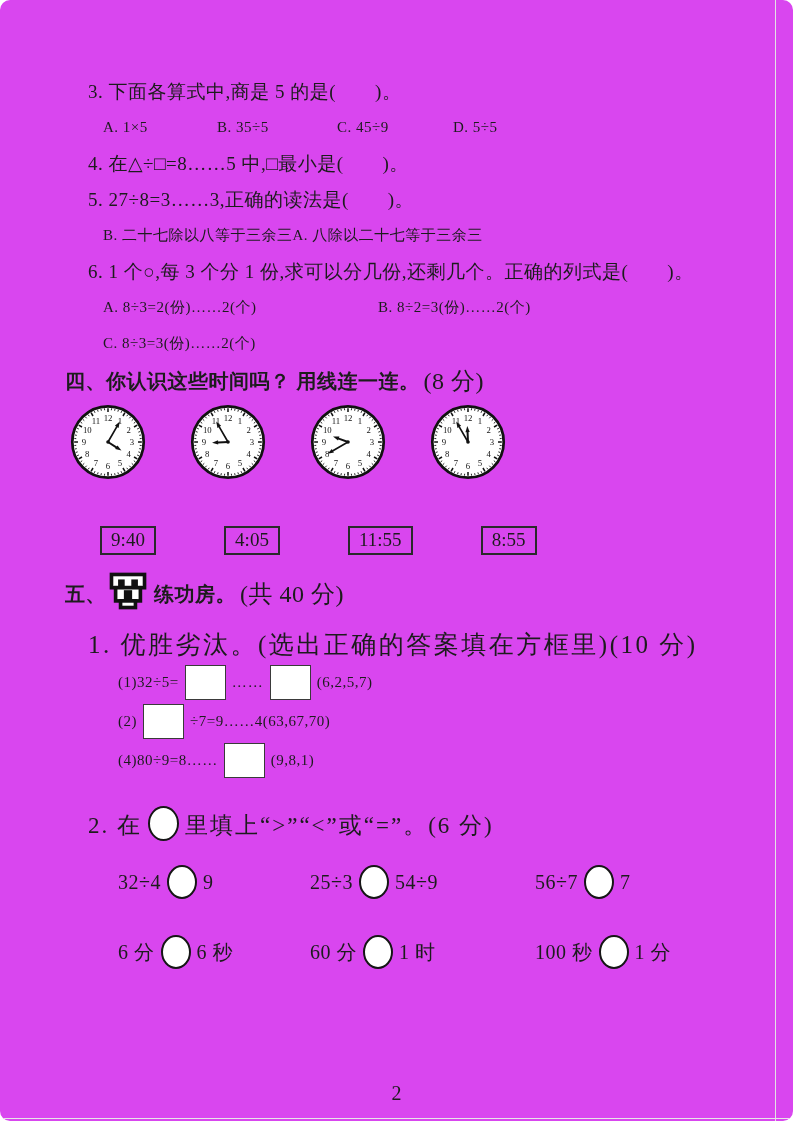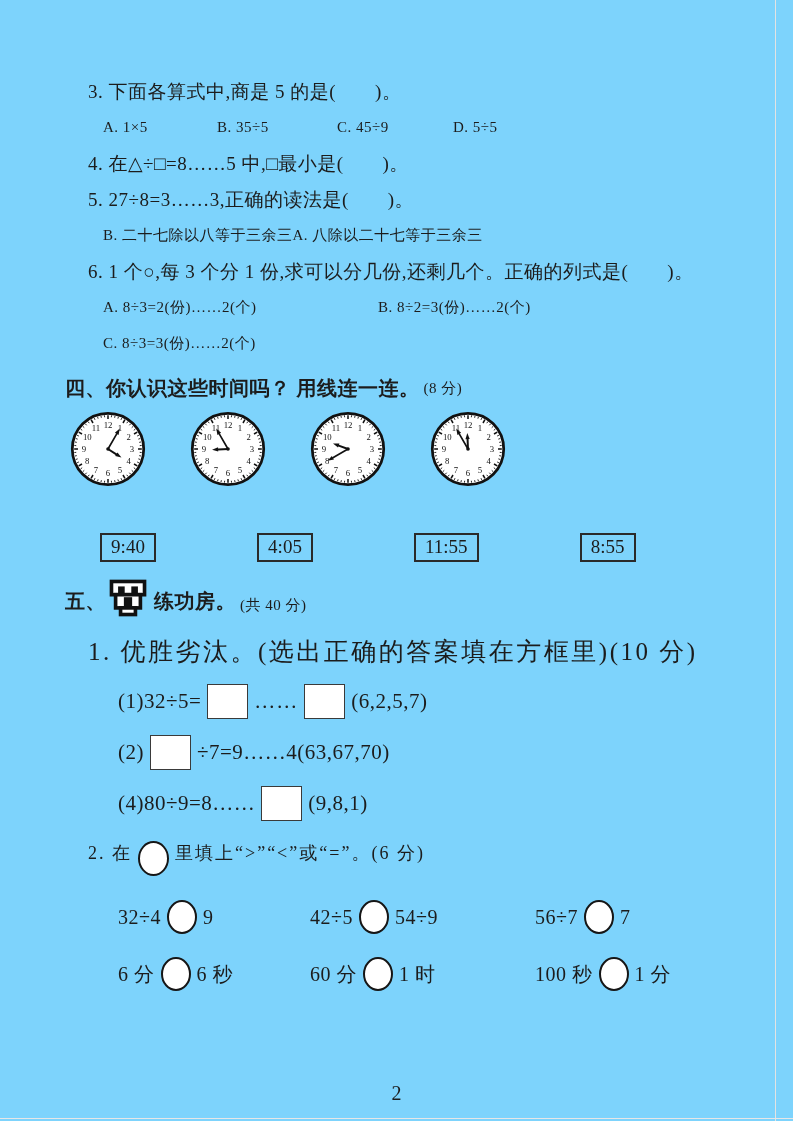--- a/index.html
+++ b/index.html
@@ -1,54 +1,55 @@
 <!DOCTYPE html>
 <html><head>
 <meta charset="utf-8">
 <style>
   html,body{margin:0;padding:0;background:#ffffff;}
   .page{
     position:relative;
     width:793px;height:1121px;
-    background:#7dd3fc;
+    background:#d946ef;
     font-family:"Liberation Serif","DejaVu Serif",serif;
     color:#1c1c1c;
     overflow:hidden;
+    border-radius:10px;
   }
   .edge-right{position:absolute;top:0;right:17px;width:1px;height:100%;background:#e3e3e3;}
   .edge-bottom{position:absolute;left:0;bottom:2px;width:100%;height:1px;background:#e6e6e6;}
   .content{padding:80px 30px 0 65px;}
 
   .stem{margin-left:23px;font-size:19px;line-height:23px;margin-bottom:13px;letter-spacing:0.5px;}
   .opts{margin-left:38px;display:flex;font-size:15px;line-height:23px;margin-bottom:13px;letter-spacing:0.5px;}
   .opts .cell{flex:0 0 auto;}
   .w114{width:114px;} .w120{width:120px;} .w116{width:116px;}
   .w137{width:137px;} .w380{width:380px;} .w275{width:275px;}
 
   .sec-title{display:flex;align-items:flex-end;font-size:20px;line-height:26px;letter-spacing:0.5px;}
   .sec-title .bold{font-family:"Liberation Sans","DejaVu Sans",sans-serif;font-weight:700;}
-  .sec-title .score{font-size:15px;margin-left:4px;margin-top:7px;}
+  .sec-title .score{font-size:24px;margin-left:4px;}
 
   .clock-row{display:flex;gap:44px;padding-left:5px;margin-top:7px;}
   .clock{width:76px;height:82px;}
 
-  .label-row{display:flex;gap:101px;padding-left:35px;margin-top:43px;}
+  .label-row{display:flex;gap:68px;padding-left:35px;margin-top:43px;}
   .time-box{border:2px solid #2a2a2a;min-width:34px;padding:1px 9px 2px 9px;font-size:19px;text-align:center;}
 
   .sec5-row{display:flex;align-items:center;margin-top:17px;}
   .sec5-row .house{margin:0 6px 0 2px;display:inline-block;}
 
   .q1-header{margin-left:23px;margin-top:12px;font-size:25px;letter-spacing:2.5px;}
-  .fill-item{margin-left:53px;display:flex;align-items:center;font-size:21px;letter-spacing:0.5px;margin-top:15px;height:36px;}
+  .fill-item{margin-left:53px;display:flex;align-items:center;font-size:15px;letter-spacing:0.5px;margin-top:3px;height:36px;}
   .blank-box{display:inline-block;width:39px;height:33px;border:1.5px solid #3a3a3a;background:#fff;margin:0 6px;}
   .dots{letter-spacing:1px;}
 
-  .q2-header{margin-left:23px;margin-top:20px;font-size:18px;letter-spacing:2px;display:flex;align-items:flex-start;}
+  .q2-header{margin-left:23px;margin-top:28px;font-size:23px;letter-spacing:2px;display:flex;align-items:flex-end;}
   .cmp-circle{display:inline-block;width:26px;height:30px;border:2px solid #161616;border-radius:50%;background:#fff;margin:0 6px;flex:0 0 auto;vertical-align:-8px;}
-  .cmp-grid{margin-left:53px;margin-top:24px;display:grid;grid-template-columns:192px 225px auto;row-gap:23px;font-size:20px;letter-spacing:0.5px;}
+  .cmp-grid{margin-left:53px;margin-top:24px;display:grid;grid-template-columns:192px 225px auto;row-gap:36px;font-size:20px;letter-spacing:0.5px;}
   .cmp-cell{display:flex;align-items:center;height:34px;}
 
   .page-num{position:absolute;left:0;bottom:16px;width:100%;text-align:center;font-size:20px;}
 </style>
 </head>
 <body>
 
 <div class="page">
   <div class="edge-right"></div>
   <div class="edge-bottom"></div>
@@ -460,21 +461,21 @@
       <span>里填上“&gt;”“&lt;”或“=”。(6 分)</span>
     </div>
 
     <div class="cmp-grid">
       <div class="cmp-cell">
         <span>32÷4</span>
         <span class="cmp-circle"></span>
         <span>9</span>
       </div>
       <div class="cmp-cell">
-        <span>42÷5</span>
+        <span>25÷3</span>
         <span class="cmp-circle"></span>
         <span>54÷9</span>
       </div>
       <div class="cmp-cell">
         <span>56÷7</span>
         <span class="cmp-circle"></span>
         <span>7</span>
       </div>
       <div class="cmp-cell">
         <span>6 分</span>

